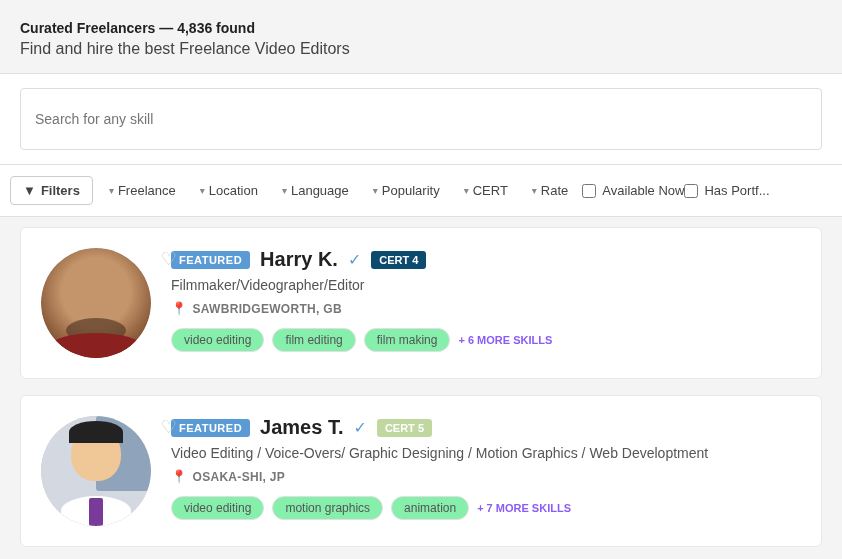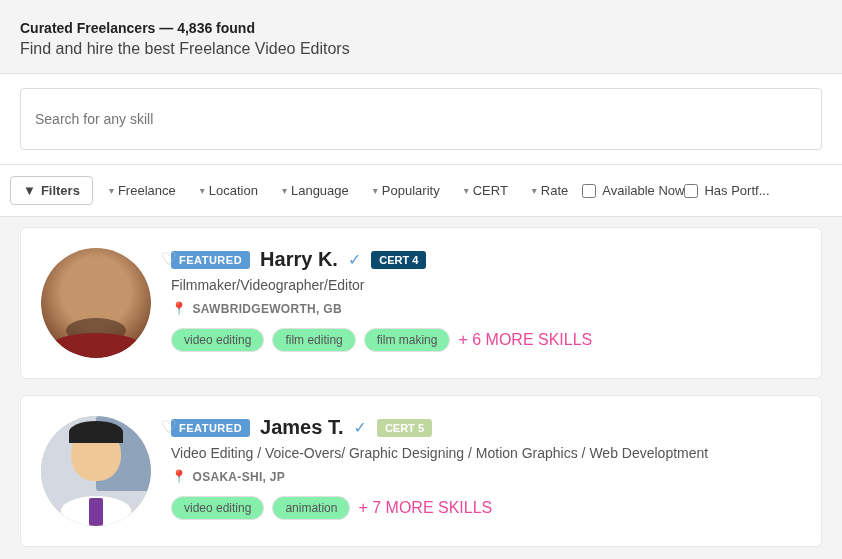--- a/index.html
+++ b/index.html
@@ -205,23 +205,23 @@
     }
     .skill-tag {
       background: #86efac;
       border: 1px solid #e0e0e0;
       border-radius: 14px;
       padding: 4px 12px;
       font-size: 12px;
       color: #555;
     }
     .more-skills {
-      color: #ec4899;
-      font-size: 16px;
-      font-weight: 400;
+      color: #8b5cf6;
+      font-size: 11px;
+      font-weight: 700;
     }
 
     
     .harry-face {
       width: 110px;
       height: 110px;
       border-radius: 50%;
       background: radial-gradient(circle at 50% 40%, #c4956a 40%, #8a5a3a 70%, #3d2820 100%);
       position: relative;
       overflow: hidden;
@@ -415,19 +415,20 @@
         <span class="verified-icon">✓</span>
         <span class="cert-badge-5">CERT 5</span>
       </div>
       <div class="freelancer-title">Video Editing / Voice-Overs/ Graphic Designing / Motion Graphics / Web Developtment</div>
       <div class="location-row">
         <span class="location-pin">📍</span>
         <span>OSAKA-SHI, JP</span>
       </div>
       <div class="skills-row">
         <span class="skill-tag">video editing</span>
+        <span class="skill-tag">motion graphics</span>
         <span class="skill-tag">animation</span>
         <span class="more-skills">+ 7 MORE SKILLS</span>
       </div>
     </div>
   </div>
 
 </div>
 
 </body></html>

